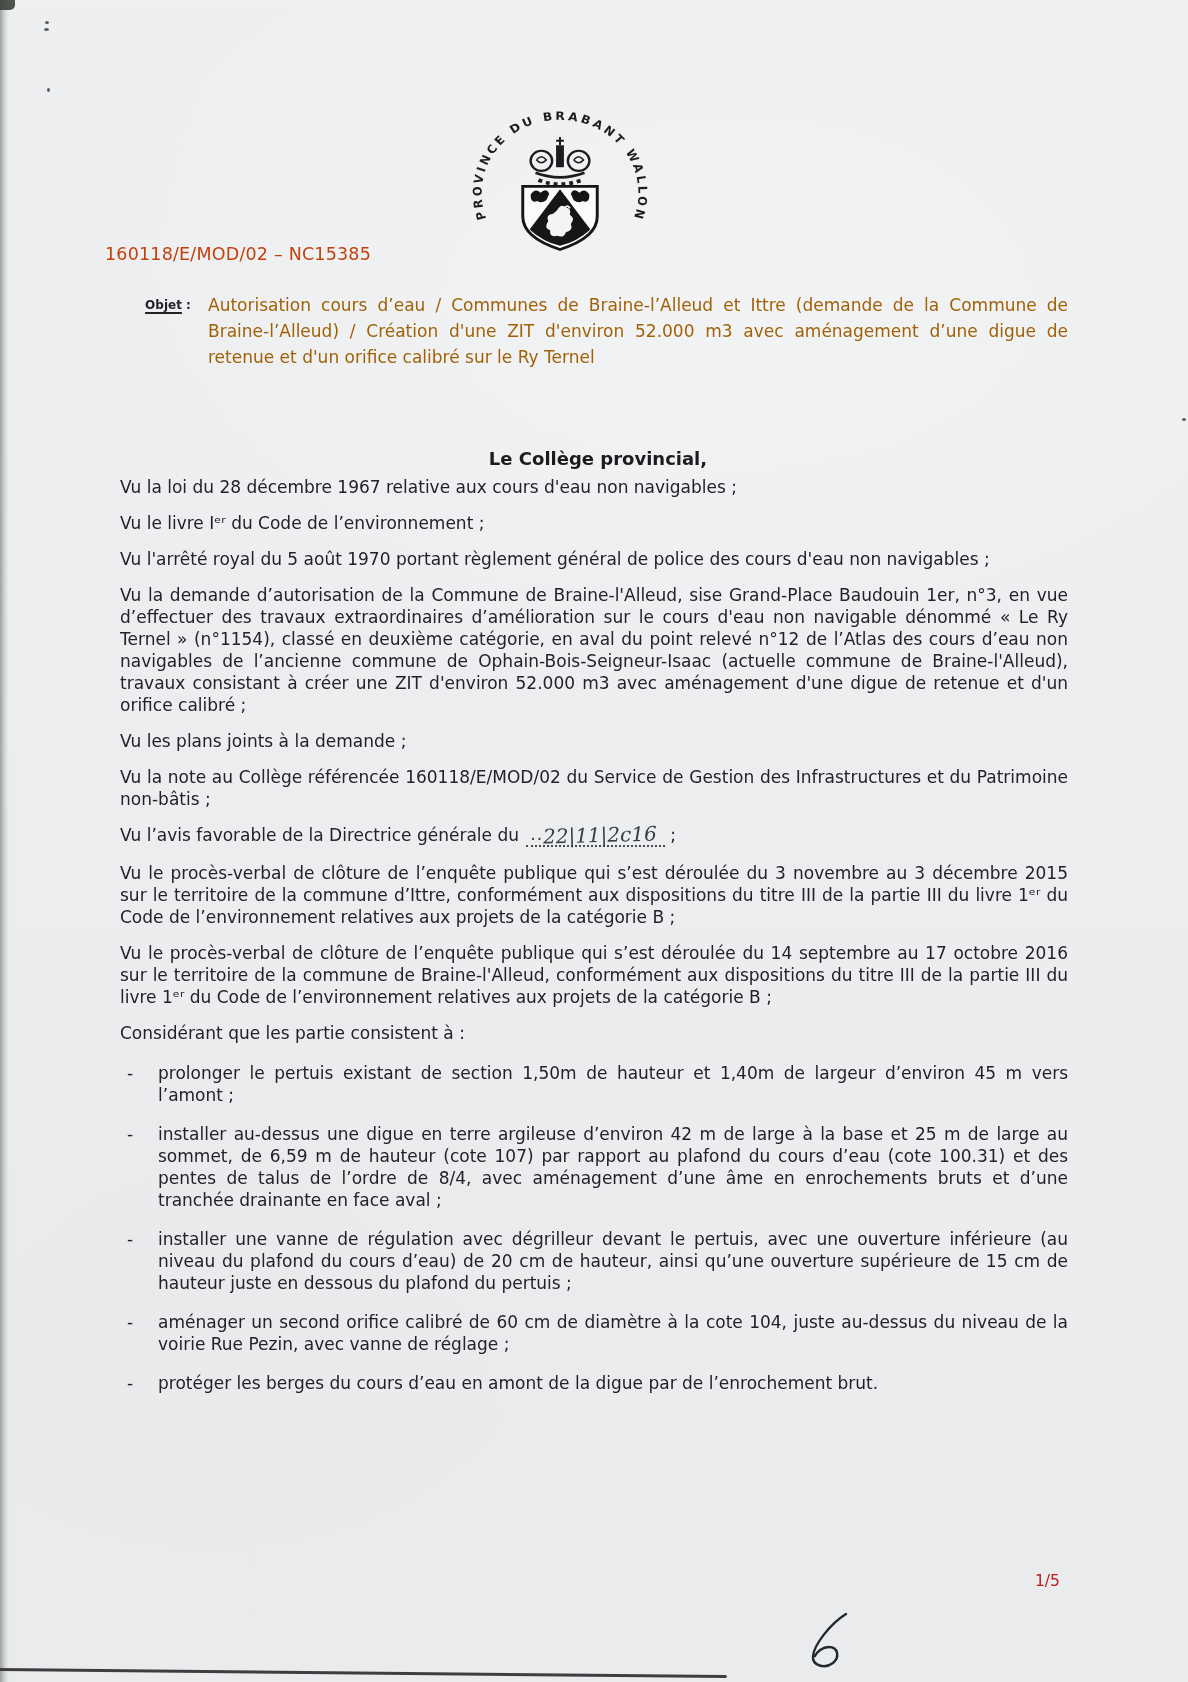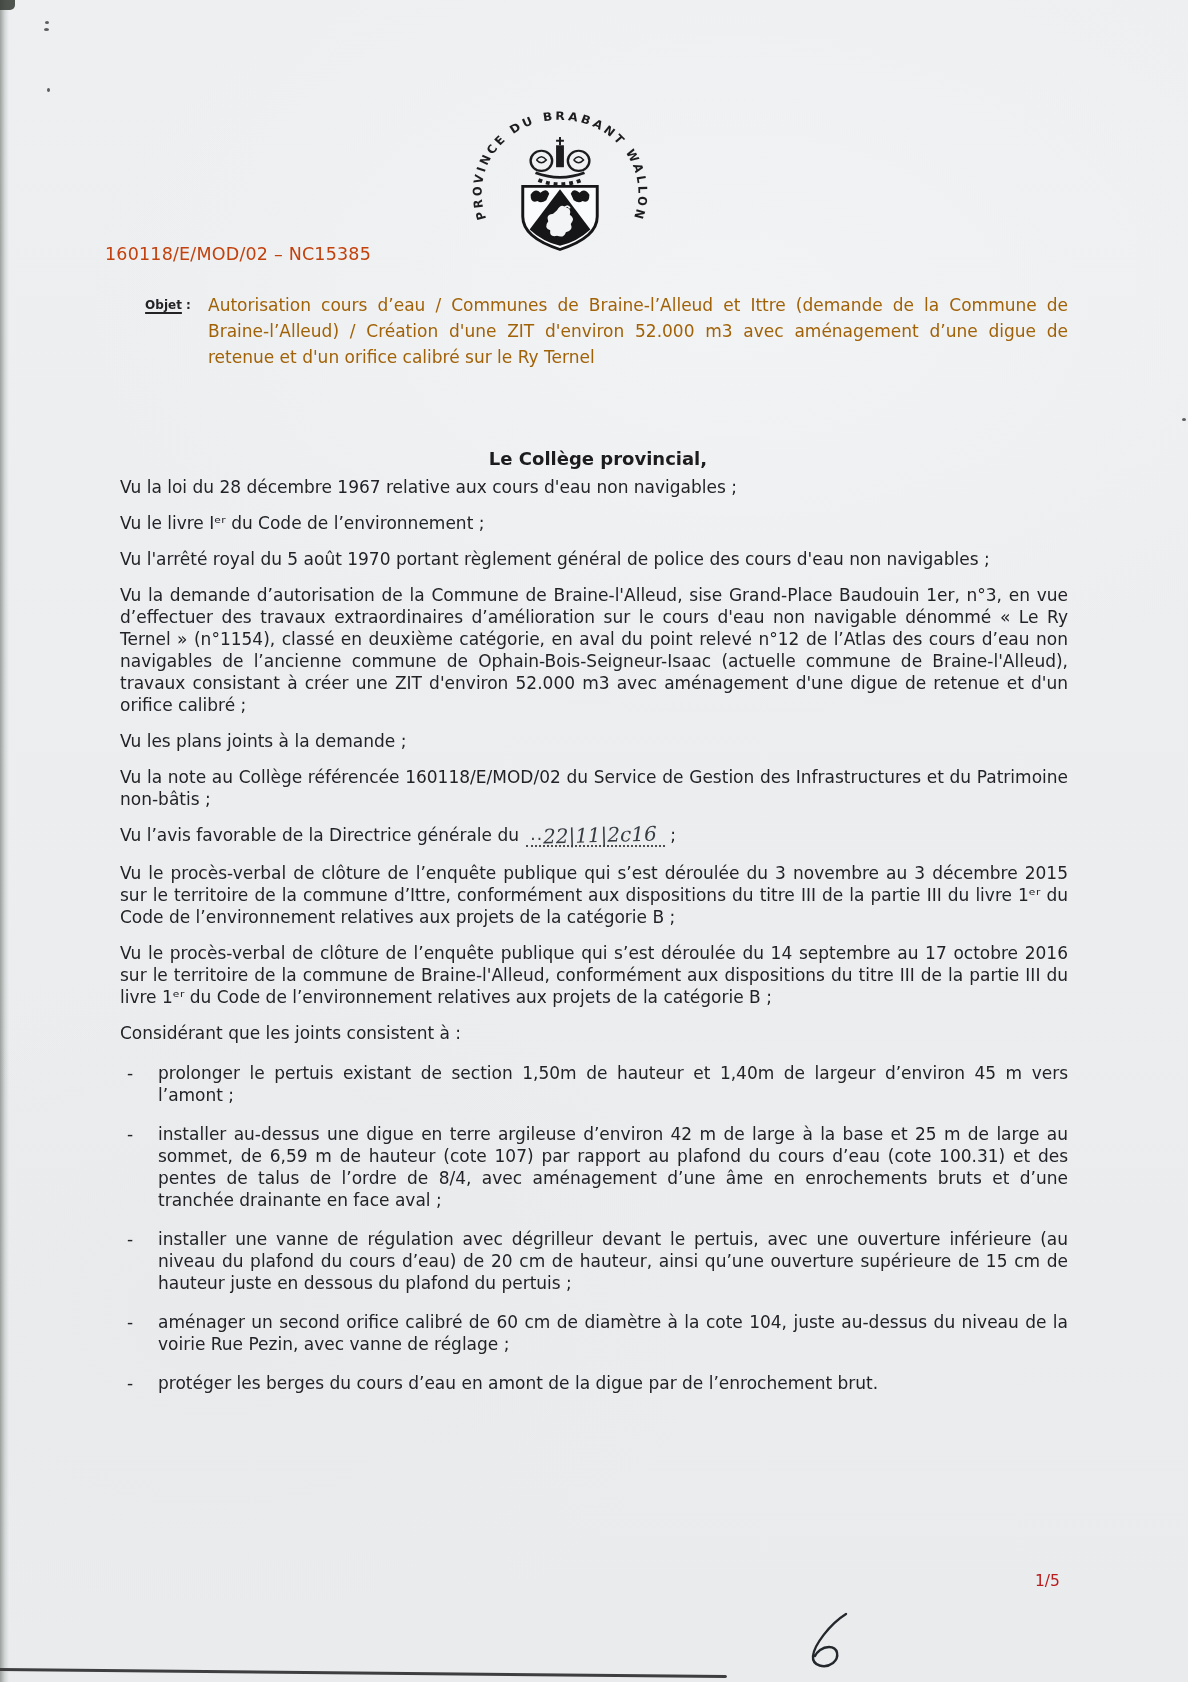--- a/index.html
+++ b/index.html
@@ -103,21 +103,21 @@
   <p>Vu la demande d’autorisation de la Commune de Braine-l'Alleud, sise Grand-Place Baudouin 1er, n°3, en vue d’effectuer des travaux extraordinaires d’amélioration sur le cours d'eau non navigable dénommé « Le Ry Ternel » (n°1154), classé en deuxième catégorie, en aval du point relevé n°12 de l’Atlas des cours d’eau non navigables de l’ancienne commune de Ophain-Bois-Seigneur-Isaac (actuelle commune de Braine-l'Alleud), travaux consistant à créer une ZIT d'environ 52.000 m3 avec aménagement d'une digue de retenue et d'un orifice calibré ;</p>
   <p>Vu les plans joints à la demande ;</p>
   <p>Vu la note au Collège référencée 160118/E/MOD/02 du Service de Gestion des Infrastructures et du Patrimoine non-bâtis ;</p>
   <p>
     <span>Vu l’avis favorable de la Directrice générale du</span>
     <span class="dotline"><span class="leader-dots">..</span><span class="hand">22|11|2c16</span></span>
     <span>;</span>
   </p>
   <p>Vu le procès-verbal de clôture de l’enquête publique qui s’est déroulée du 3 novembre au 3 décembre 2015 sur le territoire de la commune d’Ittre, conformément aux dispositions du titre III de la partie III du livre 1ᵉʳ du Code de l’environnement relatives aux projets de la catégorie B ;</p>
   <p>Vu le procès-verbal de clôture de l’enquête publique qui s’est déroulée du 14 septembre au 17 octobre 2016 sur le territoire de la commune de Braine-l'Alleud, conformément aux dispositions du titre III de la partie III du livre 1ᵉʳ du Code de l’environnement relatives aux projets de la catégorie B ;</p>
-  <p class="considering">Considérant que les joints consistent à :</p>
+  <p class="considering">Considérant que les partie consistent à :</p>
   <ul class="works">
     <li><span class="dash">-</span><span>prolonger le pertuis existant de section 1,50m de hauteur et 1,40m de largeur d’environ 45 m vers l’amont ;</span></li>
     <li><span class="dash">-</span><span>installer au-dessus une digue en terre argileuse d’environ 42 m de large à la base et 25 m de large au sommet, de 6,59 m de hauteur (cote 107) par rapport au plafond du cours d’eau (cote 100.31) et des pentes de talus de l’ordre de 8/4, avec aménagement d’une âme en enrochements bruts et d’une tranchée drainante en face aval ;</span></li>
     <li><span class="dash">-</span><span>installer une vanne de régulation avec dégrilleur devant le pertuis, avec une ouverture inférieure (au niveau du plafond du cours d’eau) de 20 cm de hauteur, ainsi qu’une ouverture supérieure de 15 cm de hauteur juste en dessous du plafond du pertuis ;</span></li>
     <li><span class="dash">-</span><span>aménager un second orifice calibré de 60 cm de diamètre à la cote 104, juste au-dessus du niveau de la voirie Rue Pezin, avec vanne de réglage ;</span></li>
     <li><span class="dash">-</span><span>protéger les berges du cours d’eau en amont de la digue par de l’enrochement brut.</span></li>
   </ul>
 </div>
 
 <div class="pagenum">1/5</div>

